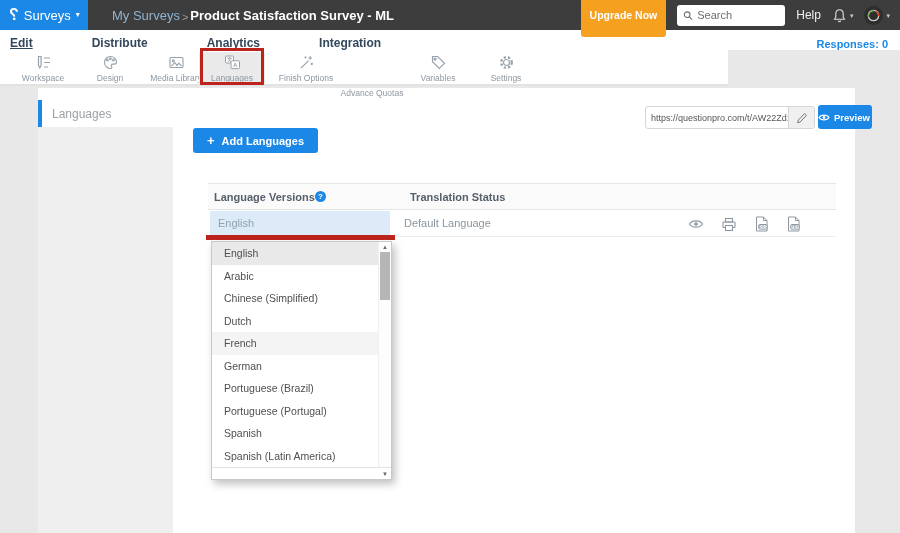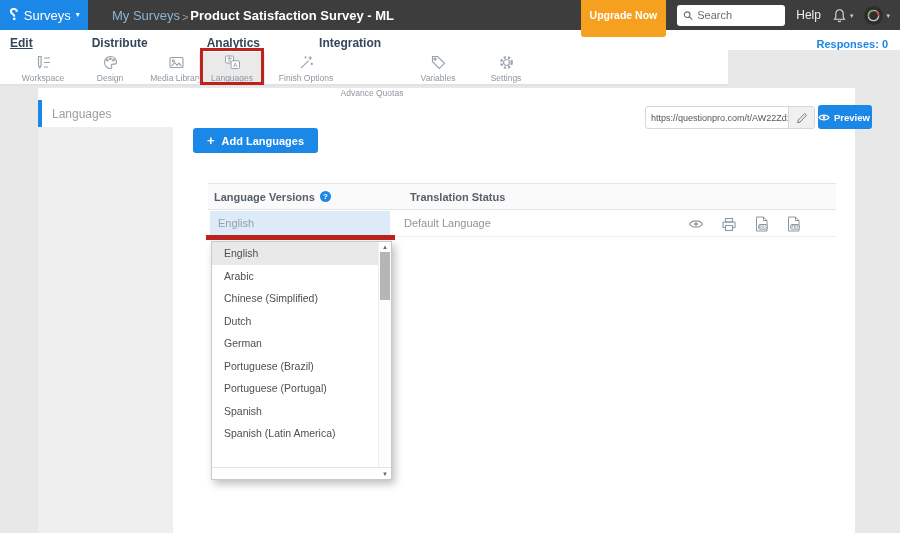--- a/index.html
+++ b/index.html
@@ -47,21 +47,21 @@
   
   .content{position:absolute;top:88px;left:0;width:900px;height:445px;background:#e8e8e8;}
   .panel{position:absolute;left:38px;top:0;width:817px;height:445px;background:#fff;}
   .side-header{position:absolute;left:38px;top:12px;width:135px;height:27px;background:#fff;border-left:4px solid #1b87e6;display:flex;align-items:center;padding-left:10px;font-size:12px;color:#9aa0a6;cursor:pointer;z-index:2;}
   .side-panel{position:absolute;left:38px;top:39px;width:135px;height:406px;background:#efefef;z-index:1;}
   .add-btn{position:absolute;left:193px;top:40px;width:125px;height:25px;background:#1b87e6;border-radius:3px;color:#fff;font-size:11px;font-weight:bold;display:flex;align-items:center;justify-content:center;gap:7px;cursor:pointer;z-index:2;}
   .add-plus{font-size:13px;font-weight:bold;line-height:1;}
   
   .table{position:absolute;left:208px;top:95px;width:628px;z-index:2;}
   .thead{height:27px;border-top:1px solid #e5e5e5;border-bottom:1px solid #e5e5e5;background:#fafafa;position:relative;display:flex;align-items:center;}
-  .th1{margin-left:6px;font-size:11px;font-weight:bold;color:#55606b;display:flex;align-items:center;gap:5px;}
+  .th1{margin-left:6px;font-size:11px;font-weight:bold;color:#55606b;display:flex;align-items:center;}
   .th2{position:absolute;left:202px;font-size:11px;font-weight:bold;color:#55606b;}
   .qmark{width:11px;height:11px;border-radius:50%;background:#1b87e6;color:#fff;font-size:8px;font-weight:bold;display:inline-flex;align-items:center;justify-content:center;cursor:pointer;}
   .trow{height:27px;border-bottom:1px solid #ededed;position:relative;}
   .lang-input{position:absolute;left:2px;top:1px;width:180px;height:24px;background:#dcebf7;border:none;outline:none;font-size:11px;color:#90a2b0;padding-left:8px;font-family:inherit;}
   .row-status{position:absolute;left:196px;top:0;line-height:27px;font-size:11px;color:#8b959e;}
   .row-icons{position:absolute;left:480px;top:6px;display:flex;gap:17px;align-items:center;}
   .row-icons > span{cursor:pointer;display:inline-flex;}
   
   .red-underline{position:absolute;left:206px;top:147px;width:189px;height:5px;background:#bb231c;z-index:12;pointer-events:none;}
   
@@ -306,20 +306,21 @@
       </div>
     </div>
 
     <div class="red-underline"></div>
 
     <div class="dropdown">
       <div class="dd-item sel">English</div>
       <div class="dd-item">Arabic</div>
       <div class="dd-item">Chinese (Simplified)</div>
       <div class="dd-item">Dutch</div>
+      <div class="dd-item hov">French</div>
       <div class="dd-item">German</div>
       <div class="dd-item">Portuguese (Brazil)</div>
       <div class="dd-item">Portuguese (Portugal)</div>
       <div class="dd-item">Spanish</div>
       <div class="dd-item">Spanish (Latin America)</div>
       <div class="dd-scroll">
         <span class="dd-up">▲</span>
         <span class="dd-thumb"></span>
       </div>
       <div class="dd-bottom">

